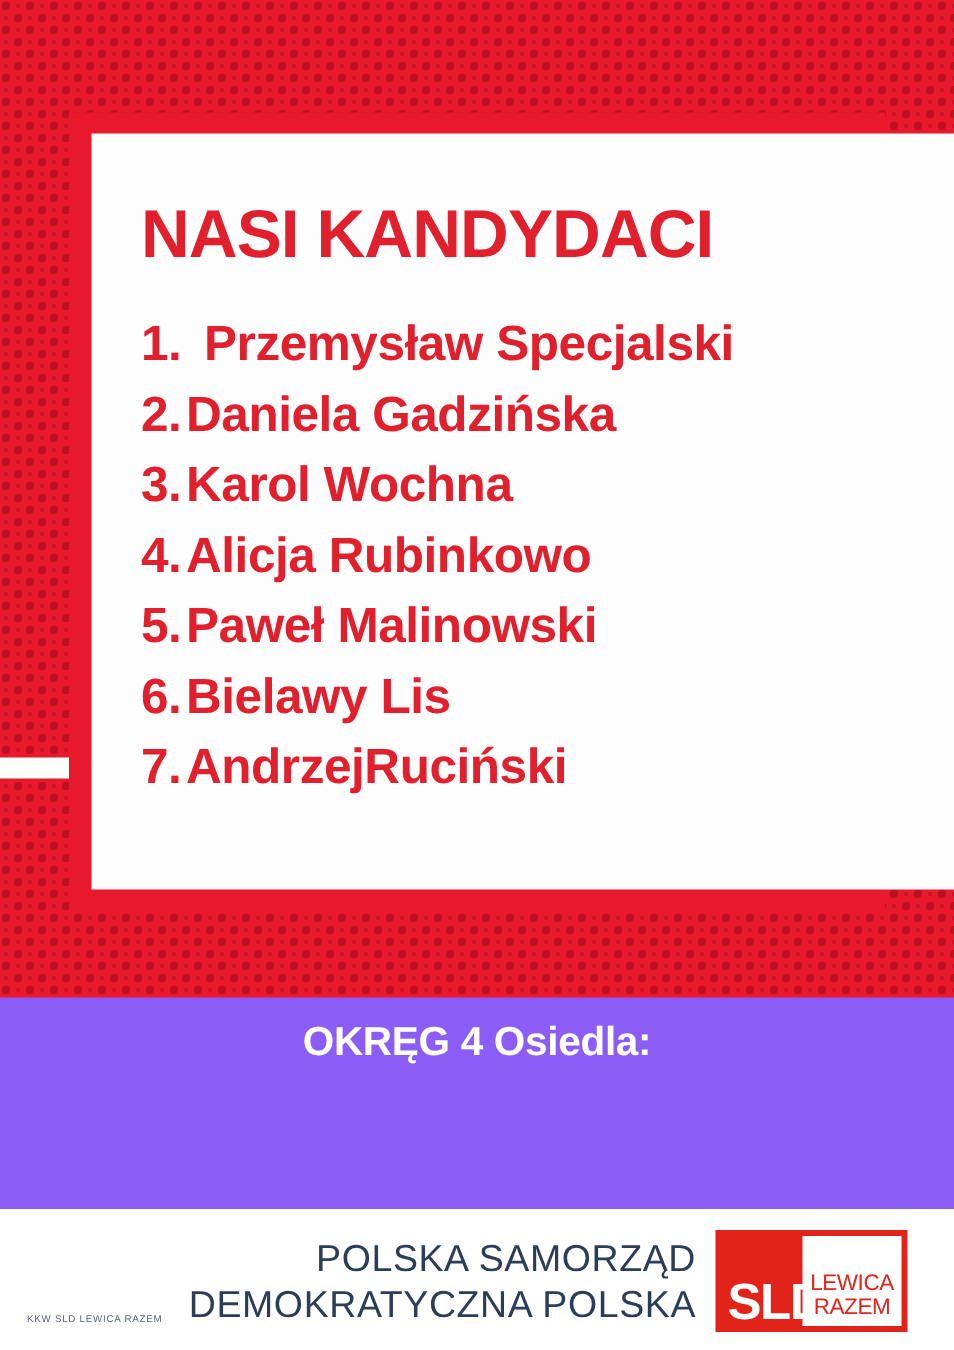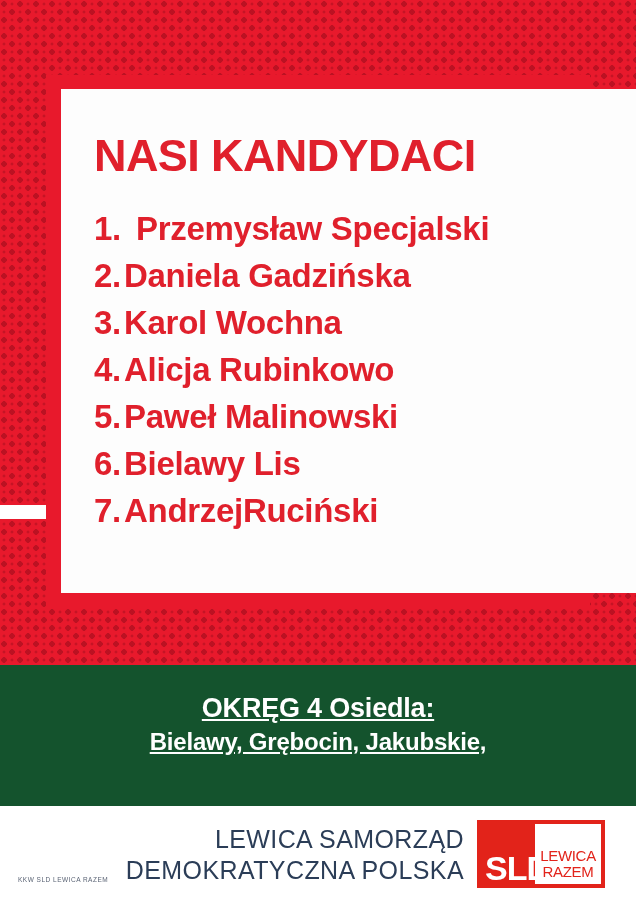--- a/index.html
+++ b/index.html
@@ -104,26 +104,25 @@
   .tick-left  { left: 0;  width: 50px; }
   .tick-right { right: 0; width: 50px; }
 
   
   .district-band {
     position: absolute;
     left: 0;
     top: 665px;
     width: 636px;
     height: 141px;
-    background: #14532d;
+    background: #8b5cf6;
     color: #ffffff;
     box-sizing: border-box;
-    padding-top: 26px;
+    padding-top: 12px;
     text-align: center;
-    text-decoration: underline;
   }
   .district-heading {
     font-size: 27px;
     font-weight: bold;
     line-height: 1.28;
     letter-spacing: -0.2px;
     margin: 0;
   }
   .district-line {
     font-size: 24px;
@@ -250,27 +249,26 @@
       </li>
       <li class="candidate-row">
         <span class="cand-num">7.</span>
         <span class="cand-name">AndrzejRuciński</span>
       </li>
     </ul>
   </div>
 
   <div class="district-band">
     <div class="district-heading">OKRĘG 4 Osiedla:</div>
-    <div class="district-line">Bielawy, Grębocin, Jakubskie,</div>
   </div>
 
   <div class="footer">
 
     <div class="slogan">
-      <div>LEWICA SAMORZĄD</div>
+      <div>POLSKA SAMORZĄD</div>
       <div>DEMOKRATYCZNA POLSKA</div>
     </div>
 
     <div class="disclaimer">KKW SLD LEWICA RAZEM</div>
 
     <div class="logo">
       <div class="logo-sld">SLD</div>
       <div class="logo-white-box">
         <div class="logo-razem">
           <div>LEWICA</div>

